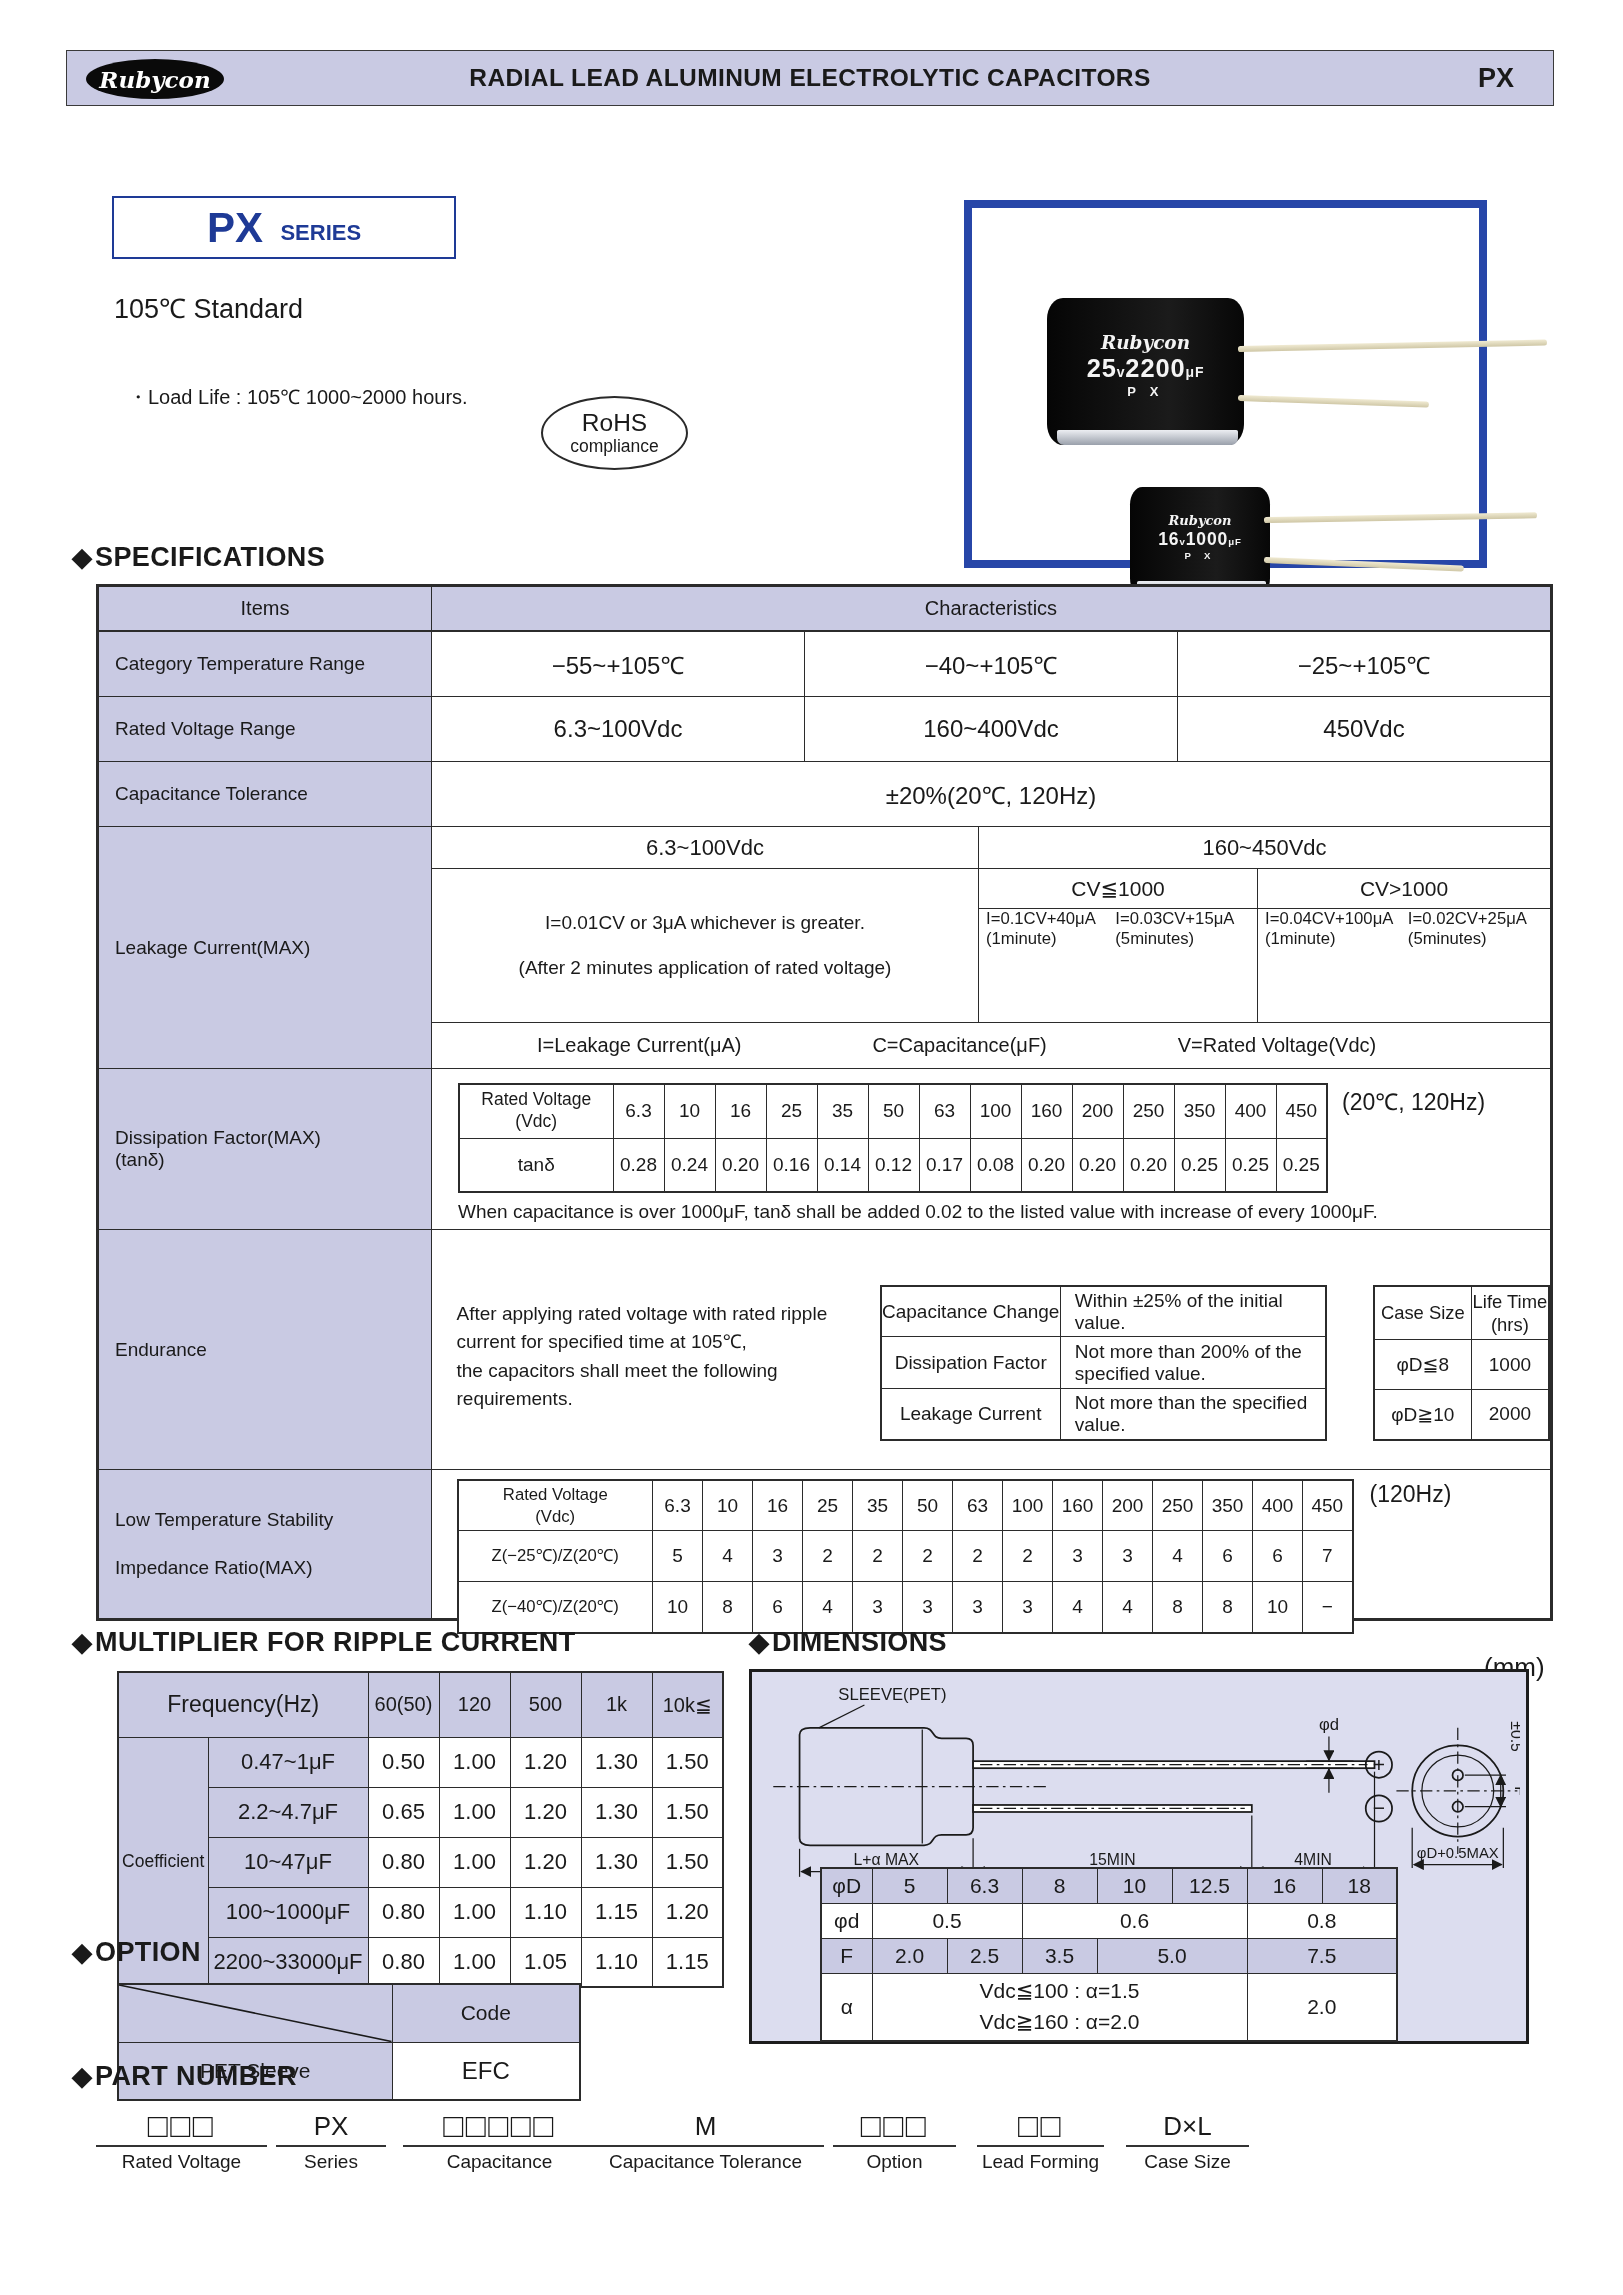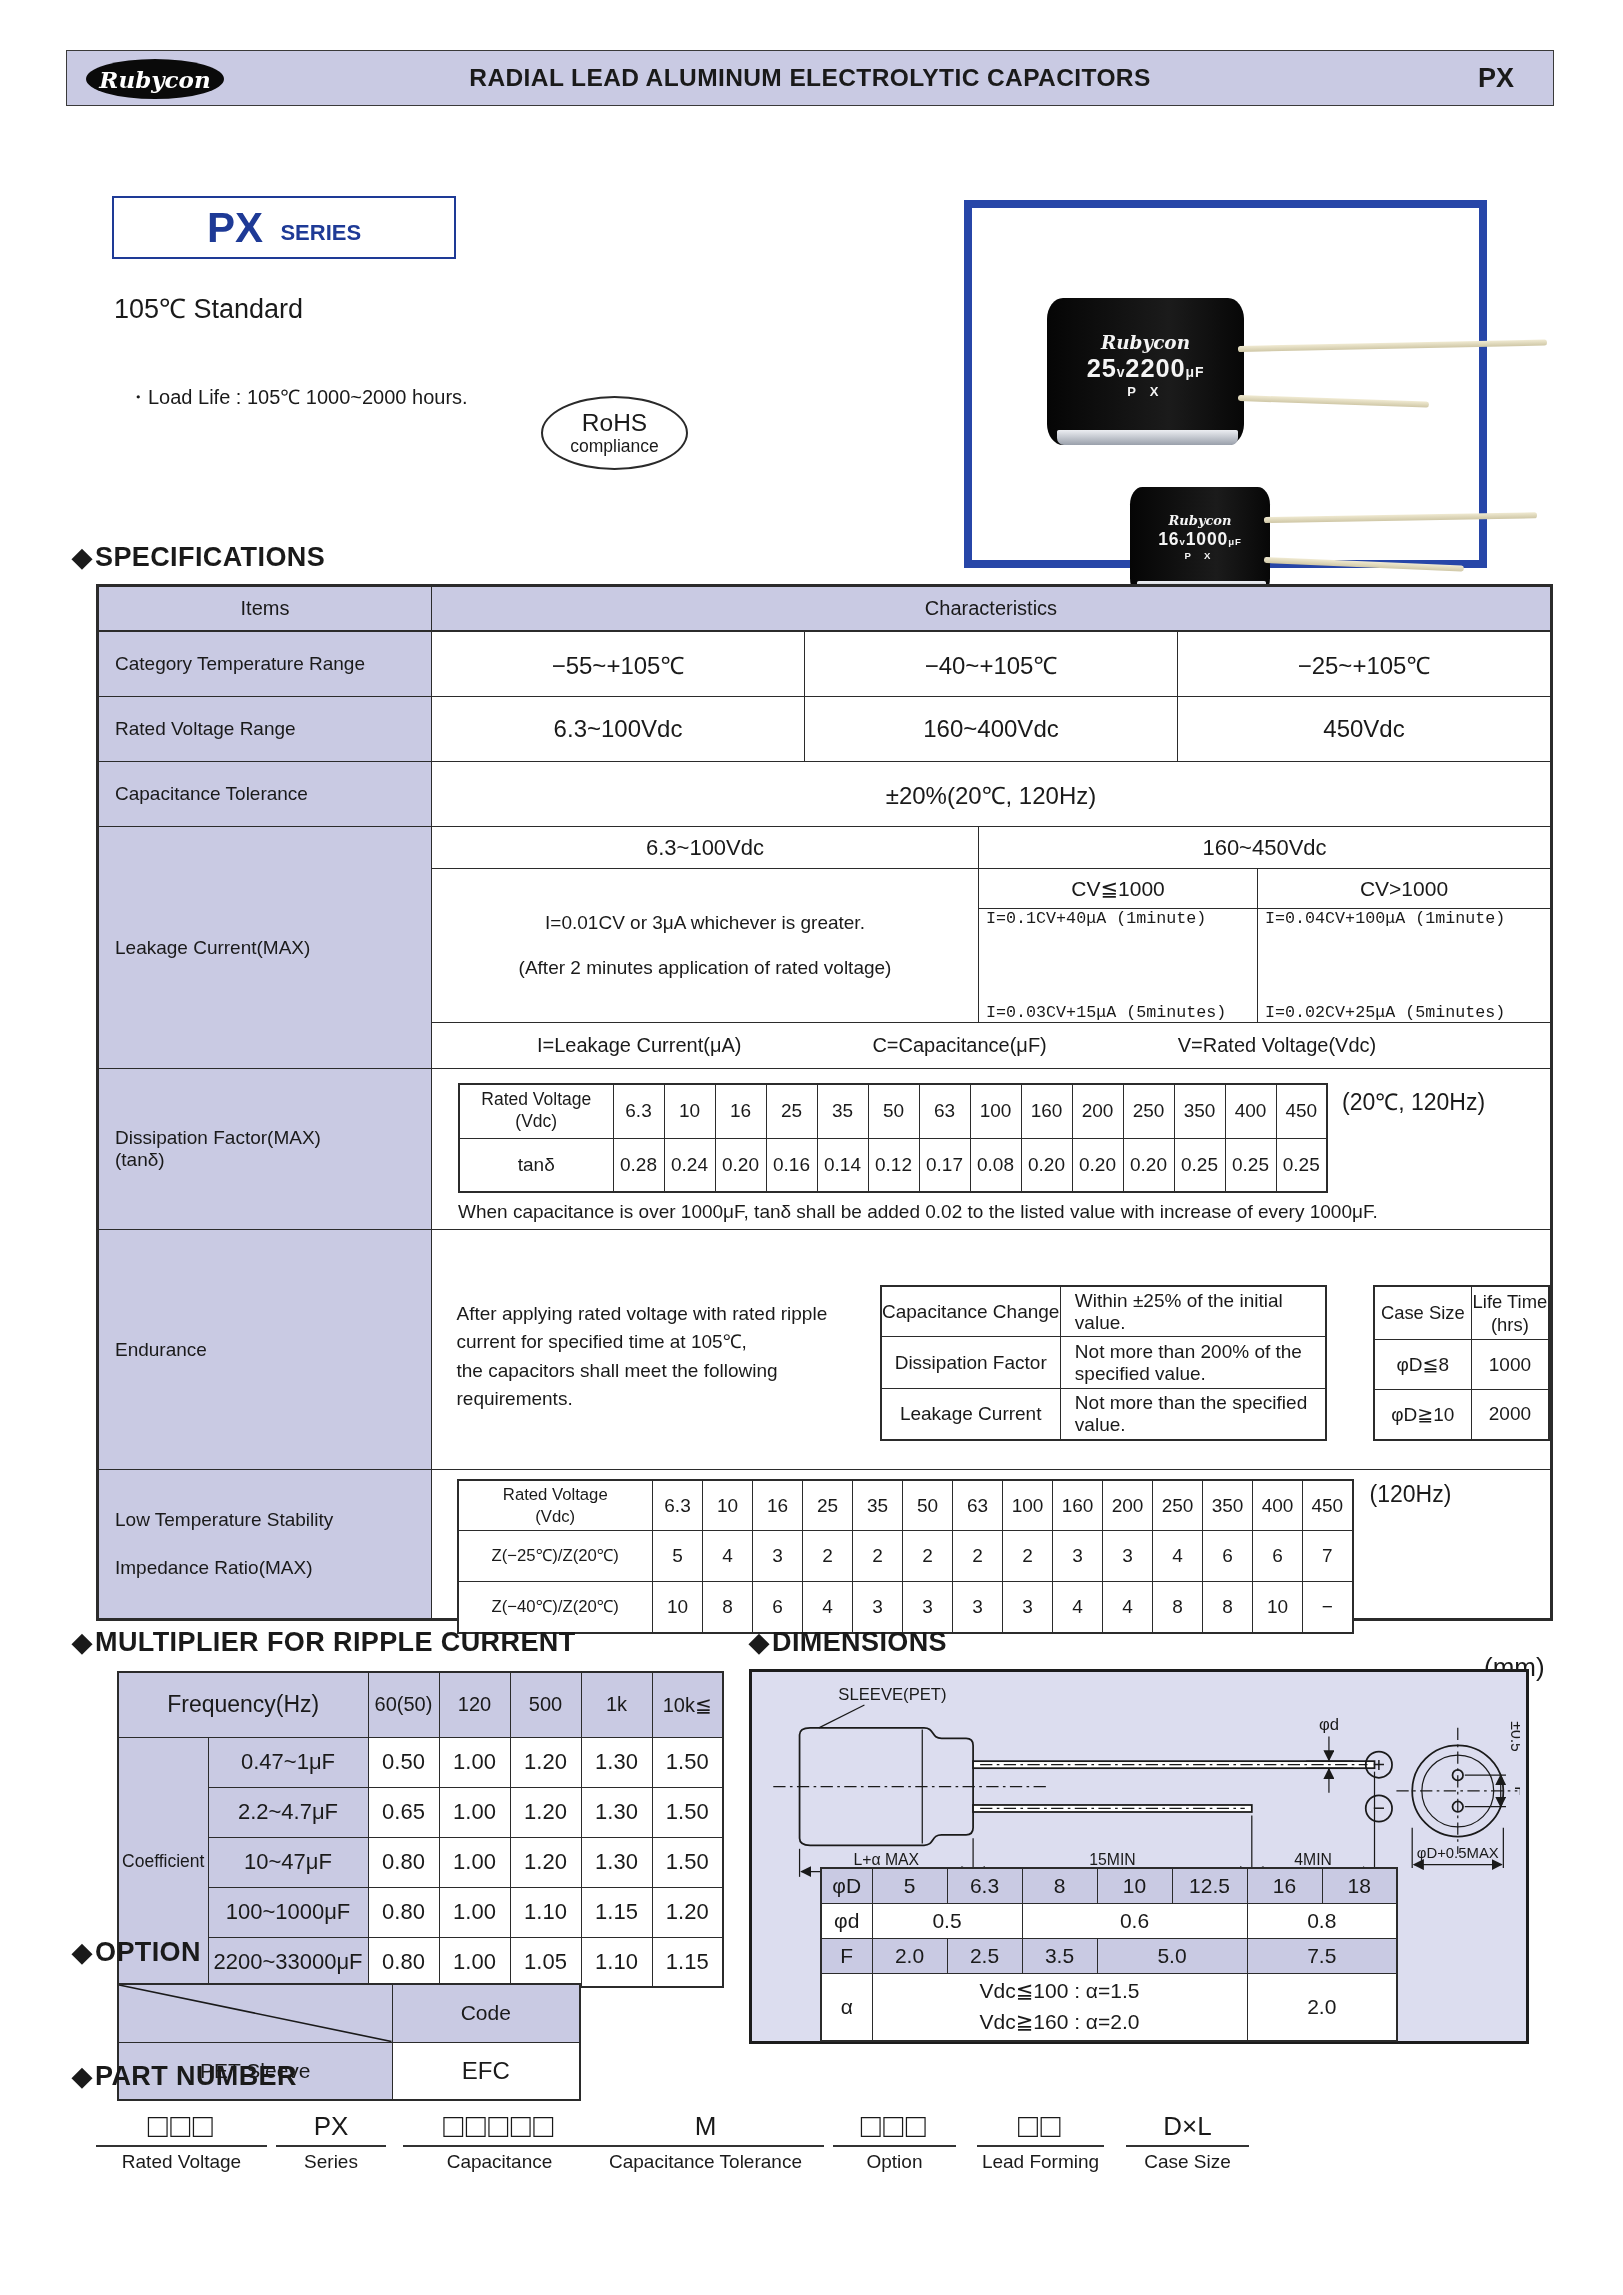--- a/index.html
+++ b/index.html
@@ -81,21 +81,21 @@
   .lk-top .a{width:547px;border-right:1.8px solid var(--bd);display:flex;align-items:center;justify-content:center;font-size:22px;}
   .lk-top .b{flex:1;display:flex;align-items:center;justify-content:center;font-size:22px;}
   .lk-mid{display:flex;flex:1;}
   .lk-low{width:547px;border-right:1.8px solid var(--bd);display:flex;flex-direction:column;align-items:center;justify-content:center;gap:23px;font-size:19px;text-align:center;}
   .lk-high{flex:1;display:flex;flex-direction:column;}
   .lk-cvh{display:flex;height:40px;border-bottom:1.8px solid var(--bd);}
   .lk-cvh div{display:flex;align-items:center;justify-content:center;font-size:21px;}
   .lk-cvh .le,.lk-forms .le{width:279px;border-right:1.8px solid var(--bd);}
   .lk-cvh .gt,.lk-forms .gt{flex:1;}
   .lk-forms{display:flex;flex:1;}
-  .lk-forms div{display:flex;flex-direction:column;justify-content:space-between;padding-left:7px;font-size:16.7px;font-family:Liberation Mono, monospace;}
+  .lk-forms div{display:flex;justify-content:center;padding-left:7px;font-size:16.7px;}
   .lk-legend{height:46px;border-top:1.8px solid var(--bd);display:flex;align-items:center;padding-left:105px;gap:131px;font-size:20px;}
 
   
   table{border-collapse:collapse;background:#fff;}
   .itable{border:2.6px solid var(--bd);}
   .itable td,.itable th{border:1.8px solid var(--bd);font-weight:normal;text-align:center;vertical-align:middle;}
 
   
   .df-area{flex-direction:column;padding:14px 0 0 26px;align-items:flex-start;}
   .df-top{display:flex;align-items:flex-start;}

